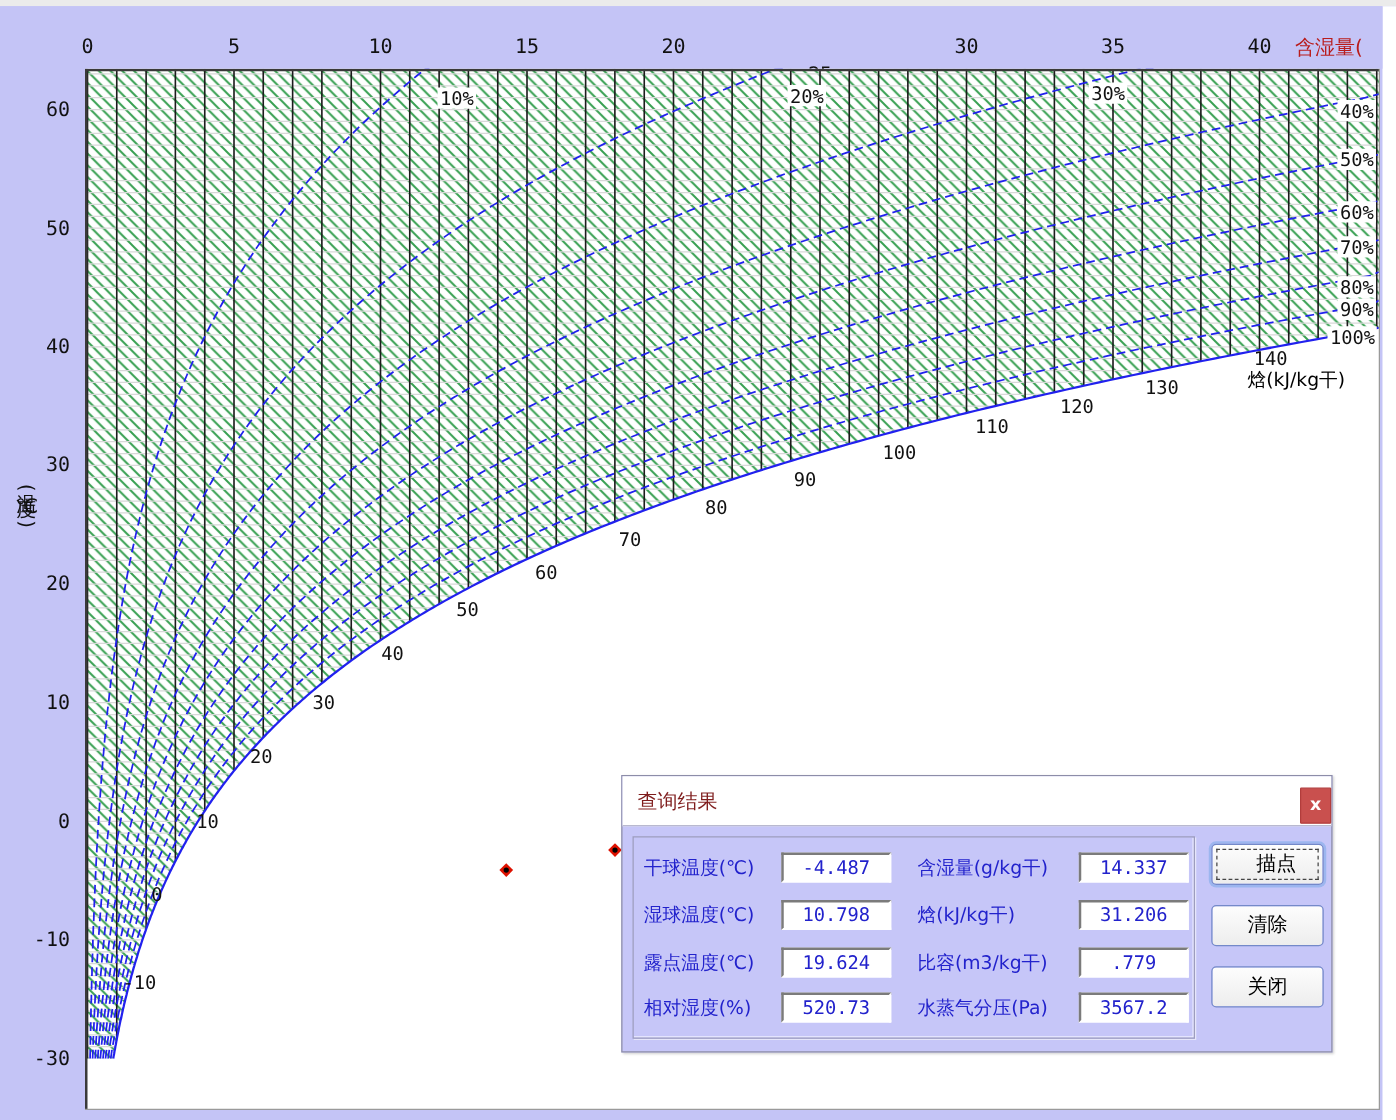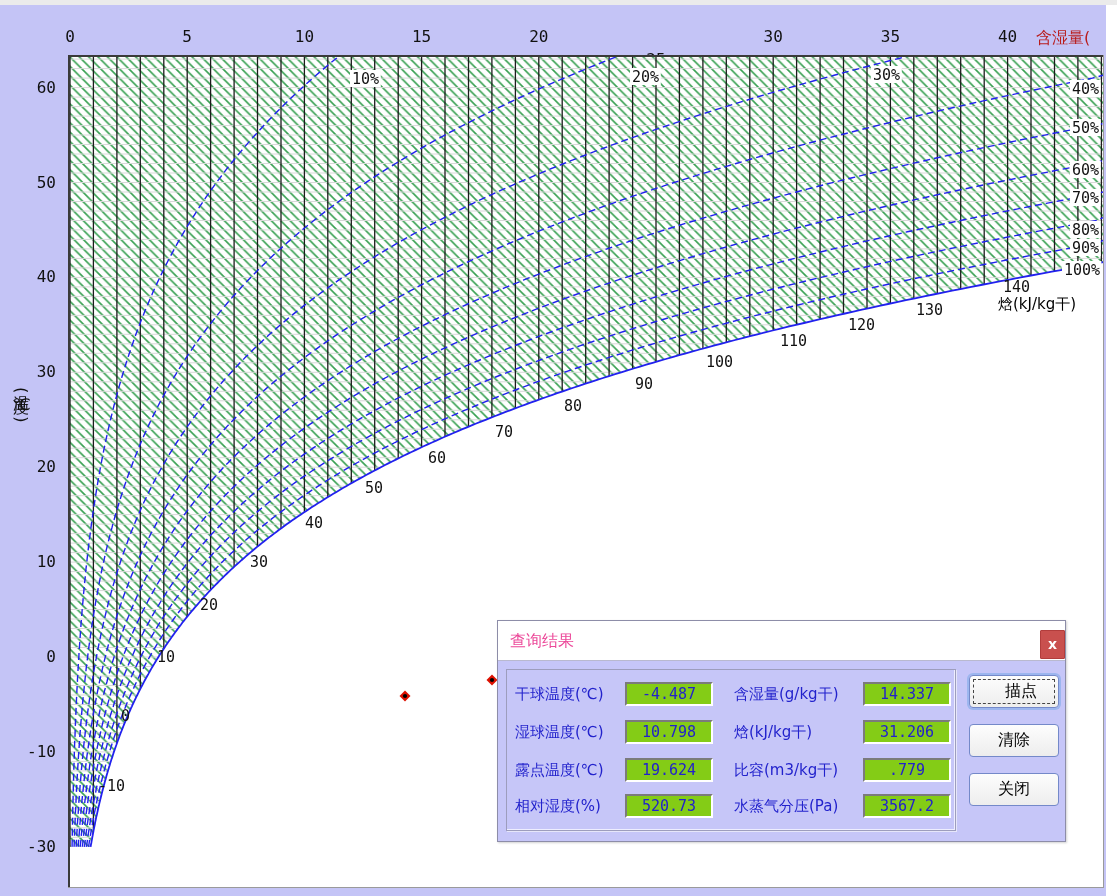--- a/index.html
+++ b/index.html
@@ -33,38 +33,38 @@
   
   #dialog{
     position:absolute;left:497px;top:620px;width:569px;height:222px;
     background:#c6c6f8;border:1px solid #8d8da8;box-sizing:border-box;
     box-shadow:1px 1px 2px rgba(0,0,0,0.18);
   }
   #dialog-titlebar{
     position:absolute;left:0;top:0;width:100%;height:40px;background:#ffffff;
     border-bottom:1px solid #b9b9cf;box-sizing:border-box;
   }
-  #dialog-title{position:absolute;left:12px;top:0;line-height:39px;font-size:16px;color:#ec4899;}
+  #dialog-title{position:absolute;left:12px;top:0;line-height:39px;font-size:16px;color:#7f1d1d;}
   #dialog-close{
     position:absolute;left:542px;top:9px;width:25px;height:29px;
     background:#c9504e;color:#ffffff;border:1px solid #b23d3c;box-sizing:border-box;
     text-align:center;line-height:27px;font-size:14px;font-weight:bold;cursor:pointer;
     border-radius:1px;
   }
   #result-group{
     position:absolute;left:8px;top:48px;width:450px;height:162px;
     border:1px solid #9d9dbd;box-shadow:inset -1px -1px 0 #eeeeff, 1px 1px 0 #e6e6fa;
     box-sizing:border-box;
   }
   .field-label{
     position:absolute;font-size:15px;color:#2222cc;white-space:nowrap;line-height:24px;
   }
   .field-value{
     position:absolute;width:88px;height:24px;box-sizing:border-box;
-    background:#84cc16;color:#2222cc;
+    background:#ffffff;color:#2222cc;
     border:2px solid;border-color:#7b7b7b #ffffff #ffffff #7b7b7b;
     font-size:15px;line-height:20px;text-align:center;
     font-family:"DejaVu Sans Mono","Liberation Mono",monospace;
   }
   .dlg-btn{
     position:absolute;left:471px;width:90px;height:33px;
     background:linear-gradient(#fdfdfd,#ededed);
     border:1px solid #7489c9;border-radius:4px;
     font-size:16px;color:#000;cursor:pointer;
     font-family:"DejaVu Sans","Liberation Sans",sans-serif;

